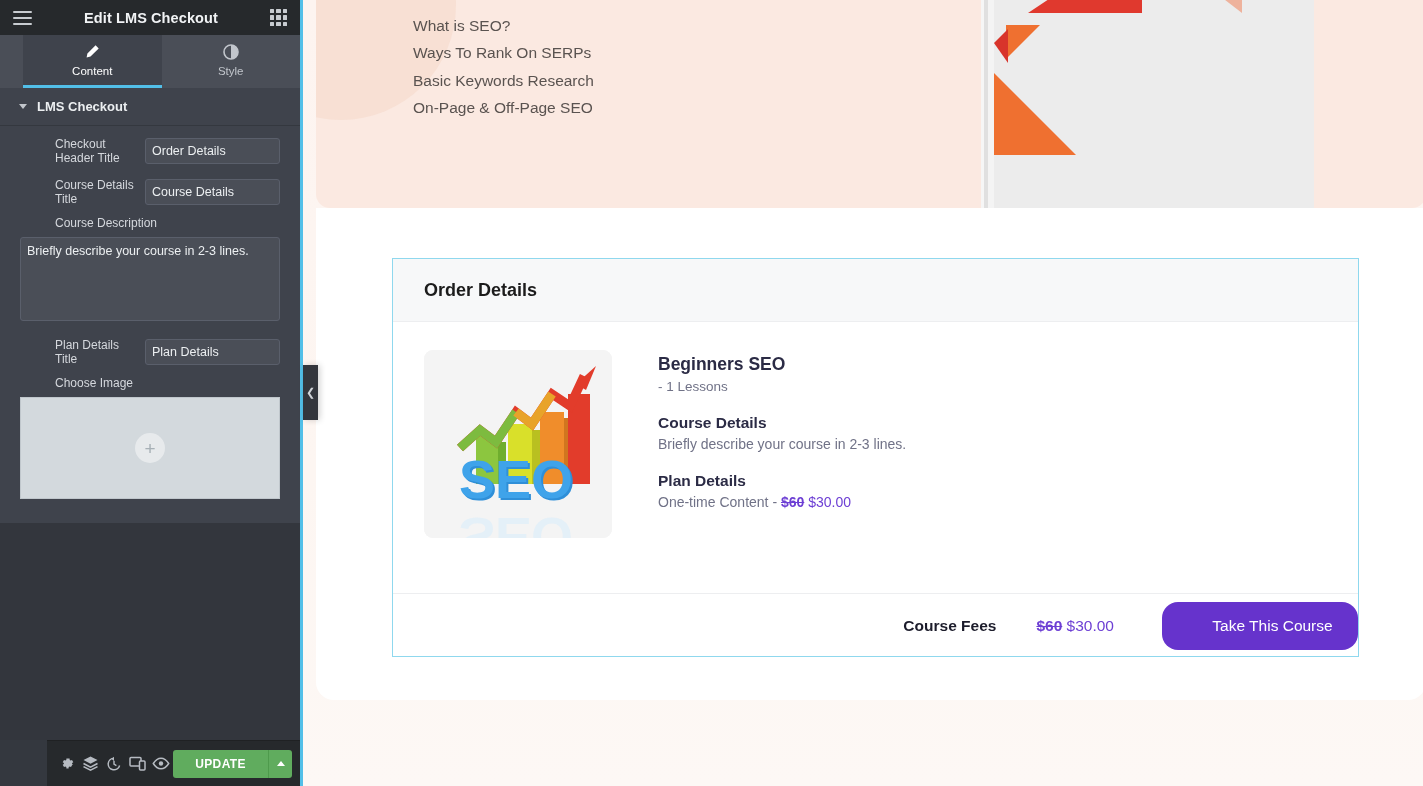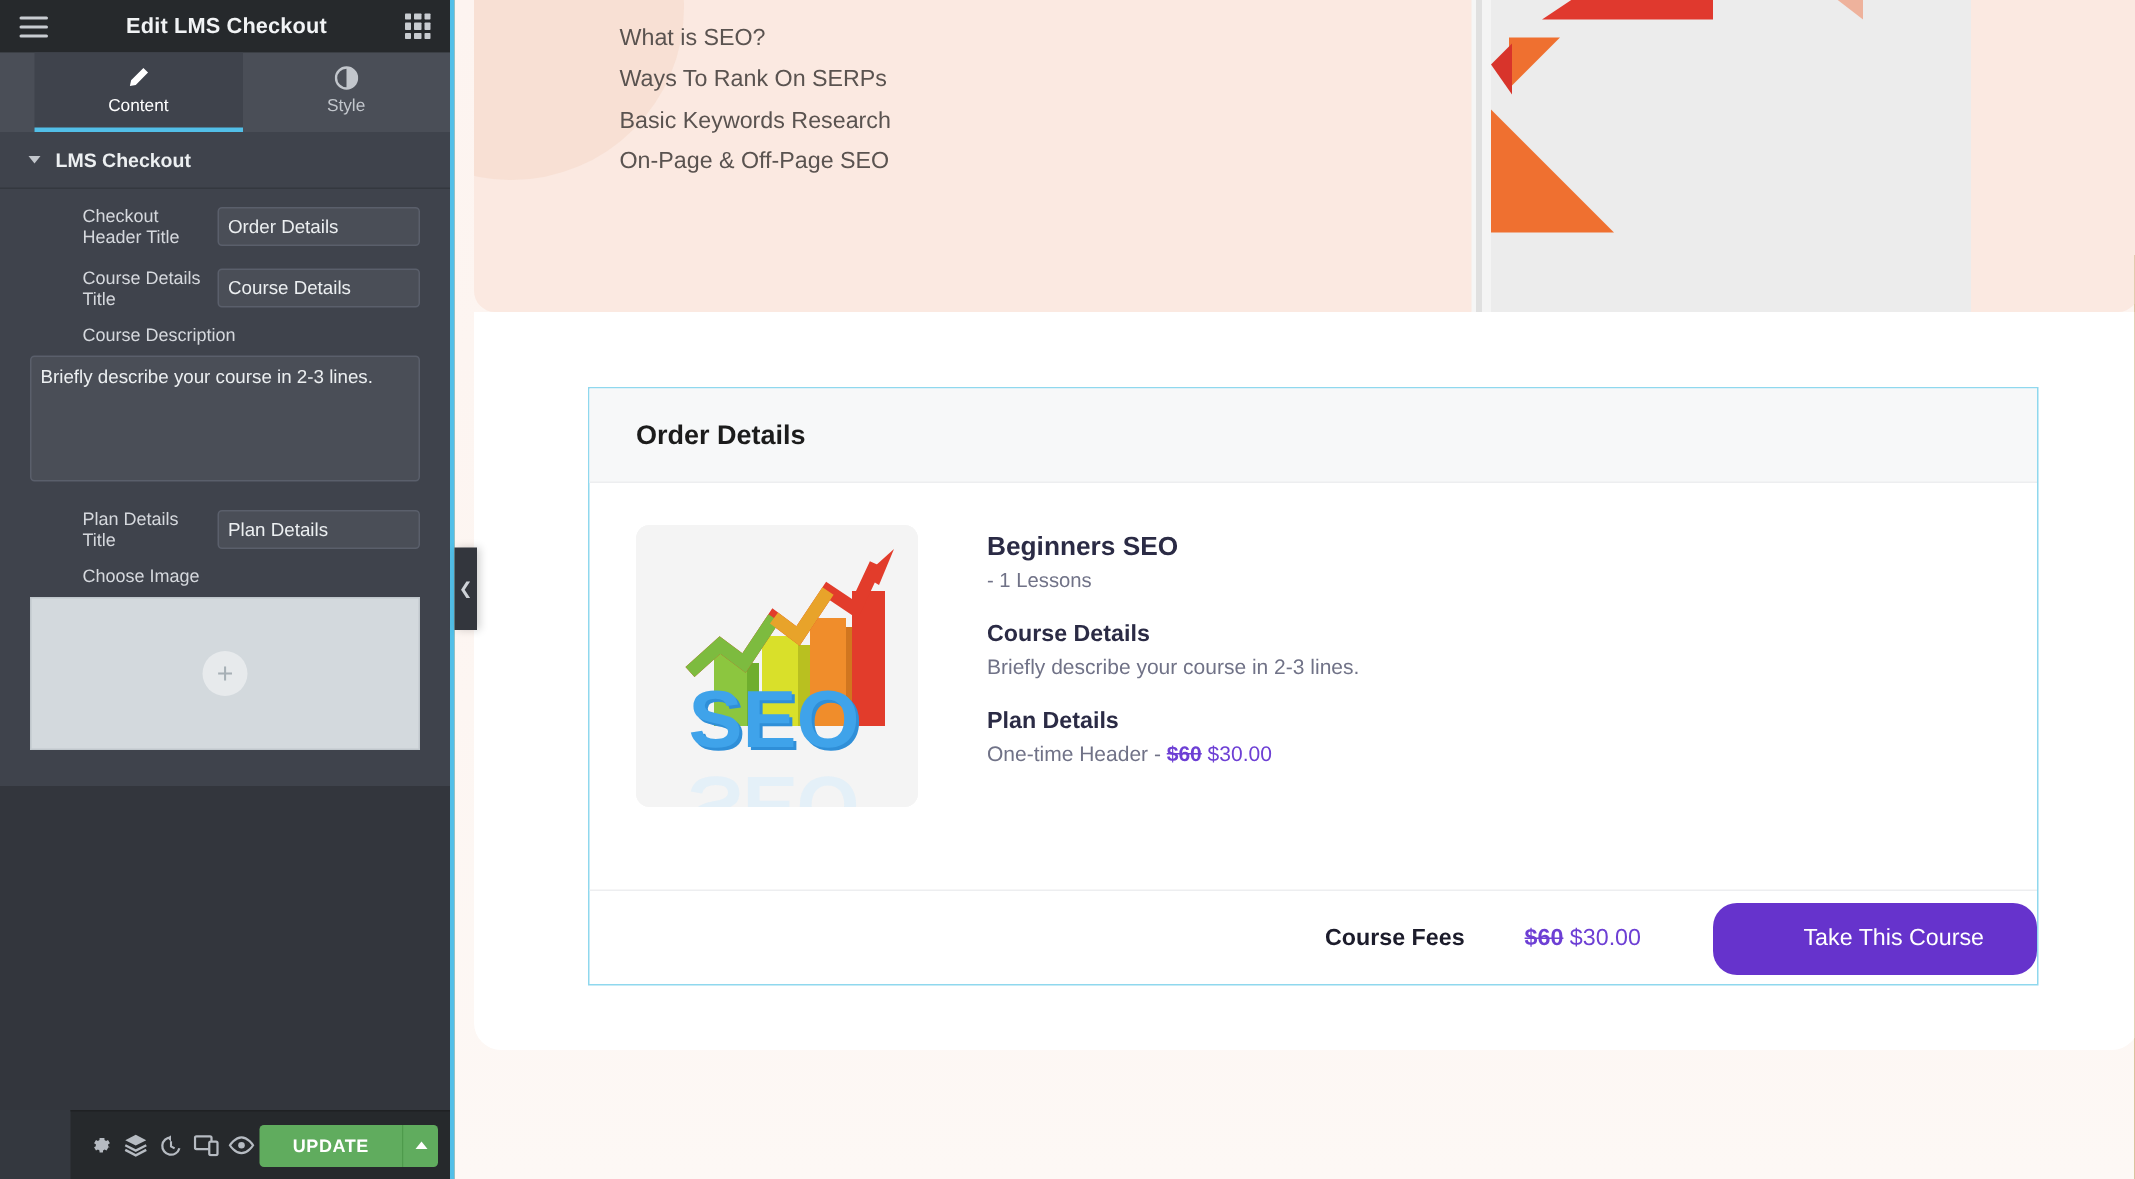--- a/index.html
+++ b/index.html
@@ -206,21 +206,21 @@
 
   .widget-foot {
     height: 63px; display: flex; align-items: center; justify-content: flex-end;
     gap: 40px; padding: 0 0 0 31px;
   }
   .fees-label { font-size: 15.5px; color: #1c1c2b; font-weight: bold; }
   .fees-value { font-size: 15.5px; }
   .fees-value .old { color: #6d3fd4; text-decoration: line-through; font-weight: bold; }
   .fees-value .new { color: #6d3fd4; }
   .take-course-btn {
-    width: 216px; height: 48px; background: #6633cc;
+    width: 196px; height: 48px; background: #6633cc;
     color: #ffffff; font-size: 15.5px; border: none; border-radius: 16px;
     cursor: pointer; font-family: "Liberation Sans", sans-serif;
     margin-left: 8px;
     padding-left: 25px;
   }
 </style>
 </head>
 <body>
 
 <div id="app">
@@ -415,21 +415,21 @@
 
           <div class="course-info">
             <div class="course-title">Beginners SEO</div>
             <div class="course-lessons">- 1 Lessons</div>
 
             <div class="sub-head">Course Details</div>
             <div class="sub-text">Briefly describe your course in 2-3 lines.</div>
 
             <div class="sub-head">Plan Details</div>
             <div class="sub-text">
-              <span>One-time Header - </span><span class="price-strike">$60</span> <span class="price-now">$30.00</span>
+              <span>One-time Content - </span><span class="price-strike">$60</span> <span class="price-now">$30.00</span>
             </div>
           </div>
         </div>
 
         <div class="widget-foot">
           <span class="fees-label">Course Fees</span>
           <span class="fees-value">
             <span class="old">$60</span>
             <span class="new">$30.00</span>
           </span>

